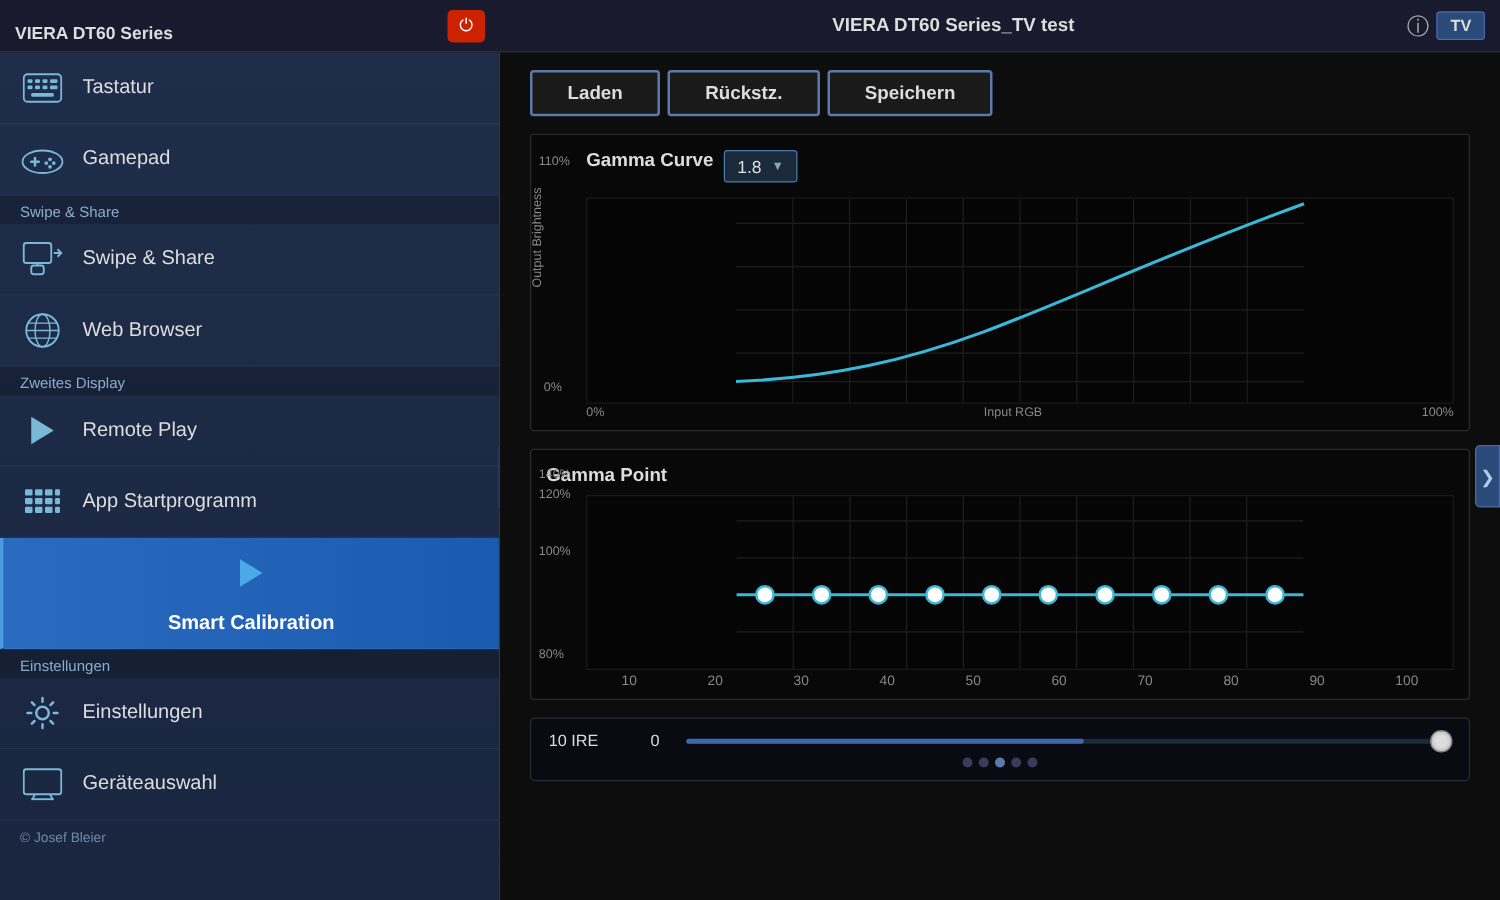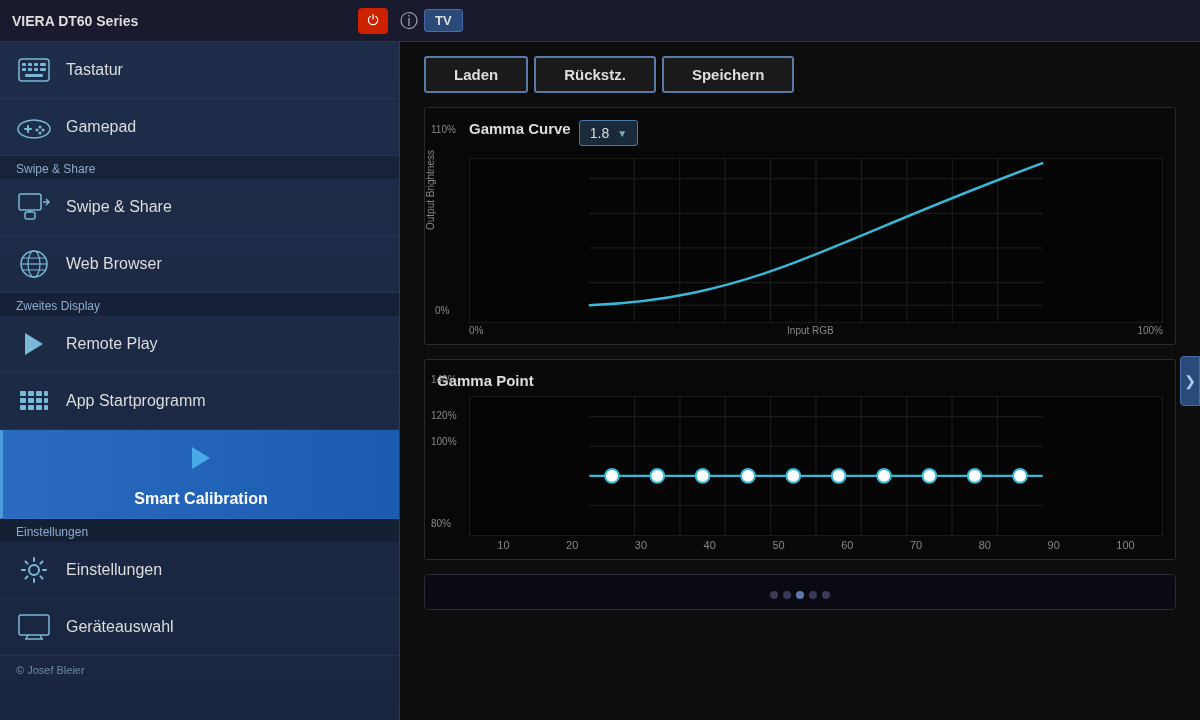--- a/index.html
+++ b/index.html
@@ -18,21 +18,21 @@
       display: flex;
       align-items: center;
       background: #1a1a2e;
       border-bottom: 1px solid #333;
       height: 42px;
       flex-shrink: 0;
     }
     .header-left {
       width: 400px;
       display: flex;
-      align-items: center;
+      align-items: flex-end;
       padding: 0 12px;
       gap: 20px;
     }
     .header-title-left {
       color: #ddd;
       font-size: 14px;
       font-weight: bold;
     }
     .power-btn {
       margin-left: auto;
@@ -307,20 +307,21 @@
 </head>
 <body>
 
 <div class="header">
   <div class="header-left">
     <span class="header-title-left">VIERA DT60 Series</span>
     <button class="power-btn">
       <span>⏻</span>
     </button>
   </div>
+  <div class="header-center">VIERA DT60 Series_TV test</div>
   <div class="header-right">
     <button class="info-btn">ⓘ</button>
     <button class="tv-btn">TV</button>
   </div>
 </div>
 
 <div class="main">
 
   <div class="sidebar">
 
@@ -500,21 +501,21 @@
           <span style="color:#888;font-size:10px;">0%</span>
           <span style="color:#888;font-size:10px;">Input RGB</span>
           <span style="color:#888;font-size:10px;">100%</span>
         </div>
       </div>
     </div>
 
     <div class="chart-container">
       <div style="position:relative;">
         <div style="color:#888;font-size:10px;position:absolute;left:-38px;top:2px;">140%</div>
-        <div style="color:#888;font-size:10px;position:absolute;left:-38px;top:38px;">120%</div>
+        <div style="color:#888;font-size:10px;position:absolute;left:-38px;top:18px;">120%</div>
         <div style="color:#888;font-size:10px;position:absolute;left:-38px;top:64px;">100%</div>
         <div style="color:#888;font-size:10px;position:absolute;left:-38px;bottom:22px;">80%</div>
 
         <div style="margin-bottom:6px;">
           <span class="chart-title">Gamma Point</span>
         </div>
 
         <svg width="100%" height="140" viewBox="0 0 460 140" style="display:block;background:#050505;border:1px solid #1a1a1a;">
 
           <line x1="0" y1="20" x2="460" y2="20" stroke="#1e1e1e" stroke-width="1"></line>
@@ -554,20 +555,28 @@
           <span style="color:#888;font-size:11px;">60</span>
           <span style="color:#888;font-size:11px;">70</span>
           <span style="color:#888;font-size:11px;">80</span>
           <span style="color:#888;font-size:11px;">90</span>
           <span style="color:#888;font-size:11px;">100</span>
         </div>
       </div>
     </div>
 
     <div class="slider-panel">
+      <div class="slider-row">
+        <span class="slider-label">10 IRE</span>
+        <span class="slider-value">0</span>
+        <div class="slider-track">
+          <div class="slider-fill" style="width:52%;"></div>
+          <div class="slider-thumb"></div>
+        </div>
+      </div>
       <div class="slider-dots">
         <div class="slider-dot"></div>
         <div class="slider-dot"></div>
         <div class="slider-dot active"></div>
         <div class="slider-dot"></div>
         <div class="slider-dot"></div>
       </div>
     </div>
 
     <div class="right-arrow">❯</div>

